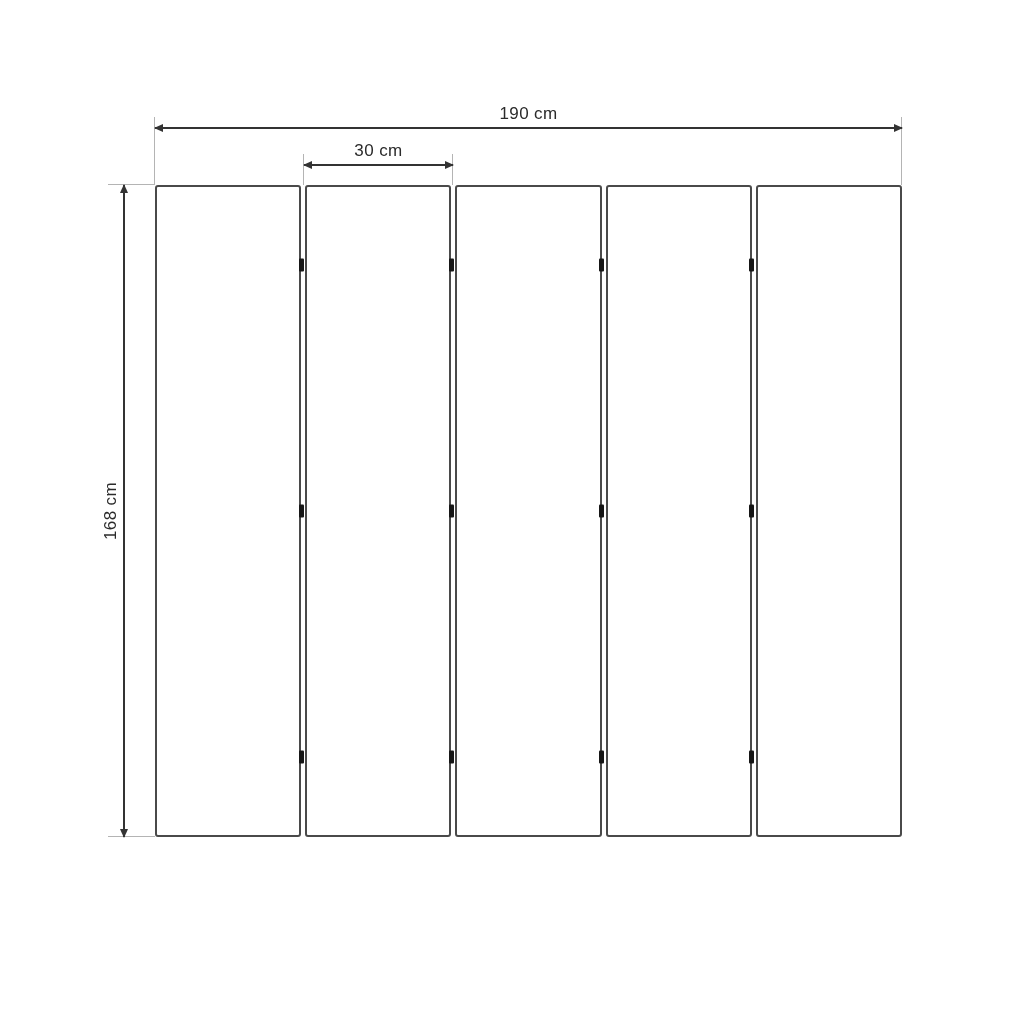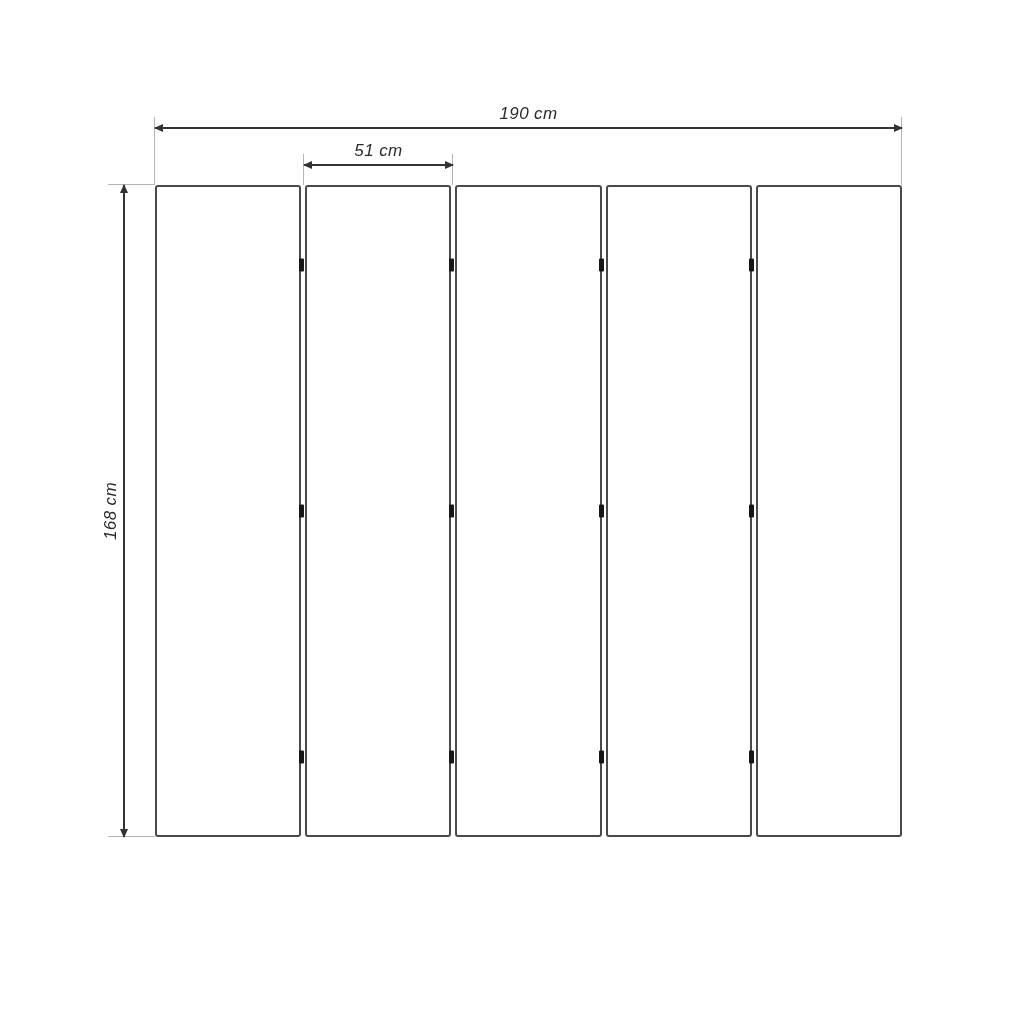--- a/index.html
+++ b/index.html
@@ -7,21 +7,20 @@
     padding: 0;
     background: #ffffff;
     font-family: "Liberation Sans", "DejaVu Sans", sans-serif;
   }
   .canvas {
     position: relative;
     width: 1024px;
     height: 1024px;
     background: #ffffff;
     overflow: hidden;
-    font-style: italic;
   }
 
   
   .panel-row {
     position: absolute;
     left: 155px;
     top: 185px;
     width: 747px;
     height: 652px;
     display: flex;
@@ -137,21 +136,21 @@
 
   <div class="dim dim-h dim-total-width">
     <span class="arrow arrow-left"></span>
     <span class="arrow arrow-right"></span>
     <span class="dim-label label-above">190 cm</span>
   </div>
 
   <div class="dim dim-h dim-panel-width">
     <span class="arrow arrow-left"></span>
     <span class="arrow arrow-right"></span>
-    <span class="dim-label label-above">51 cm</span>
+    <span class="dim-label label-above">30 cm</span>
   </div>
 
   <div class="dim dim-v dim-height">
     <span class="arrow arrow-up"></span>
     <span class="arrow arrow-down"></span>
     <span class="dim-label label-side">168 cm</span>
   </div>
 
   <div class="panel-row">
       <div class="panel">

